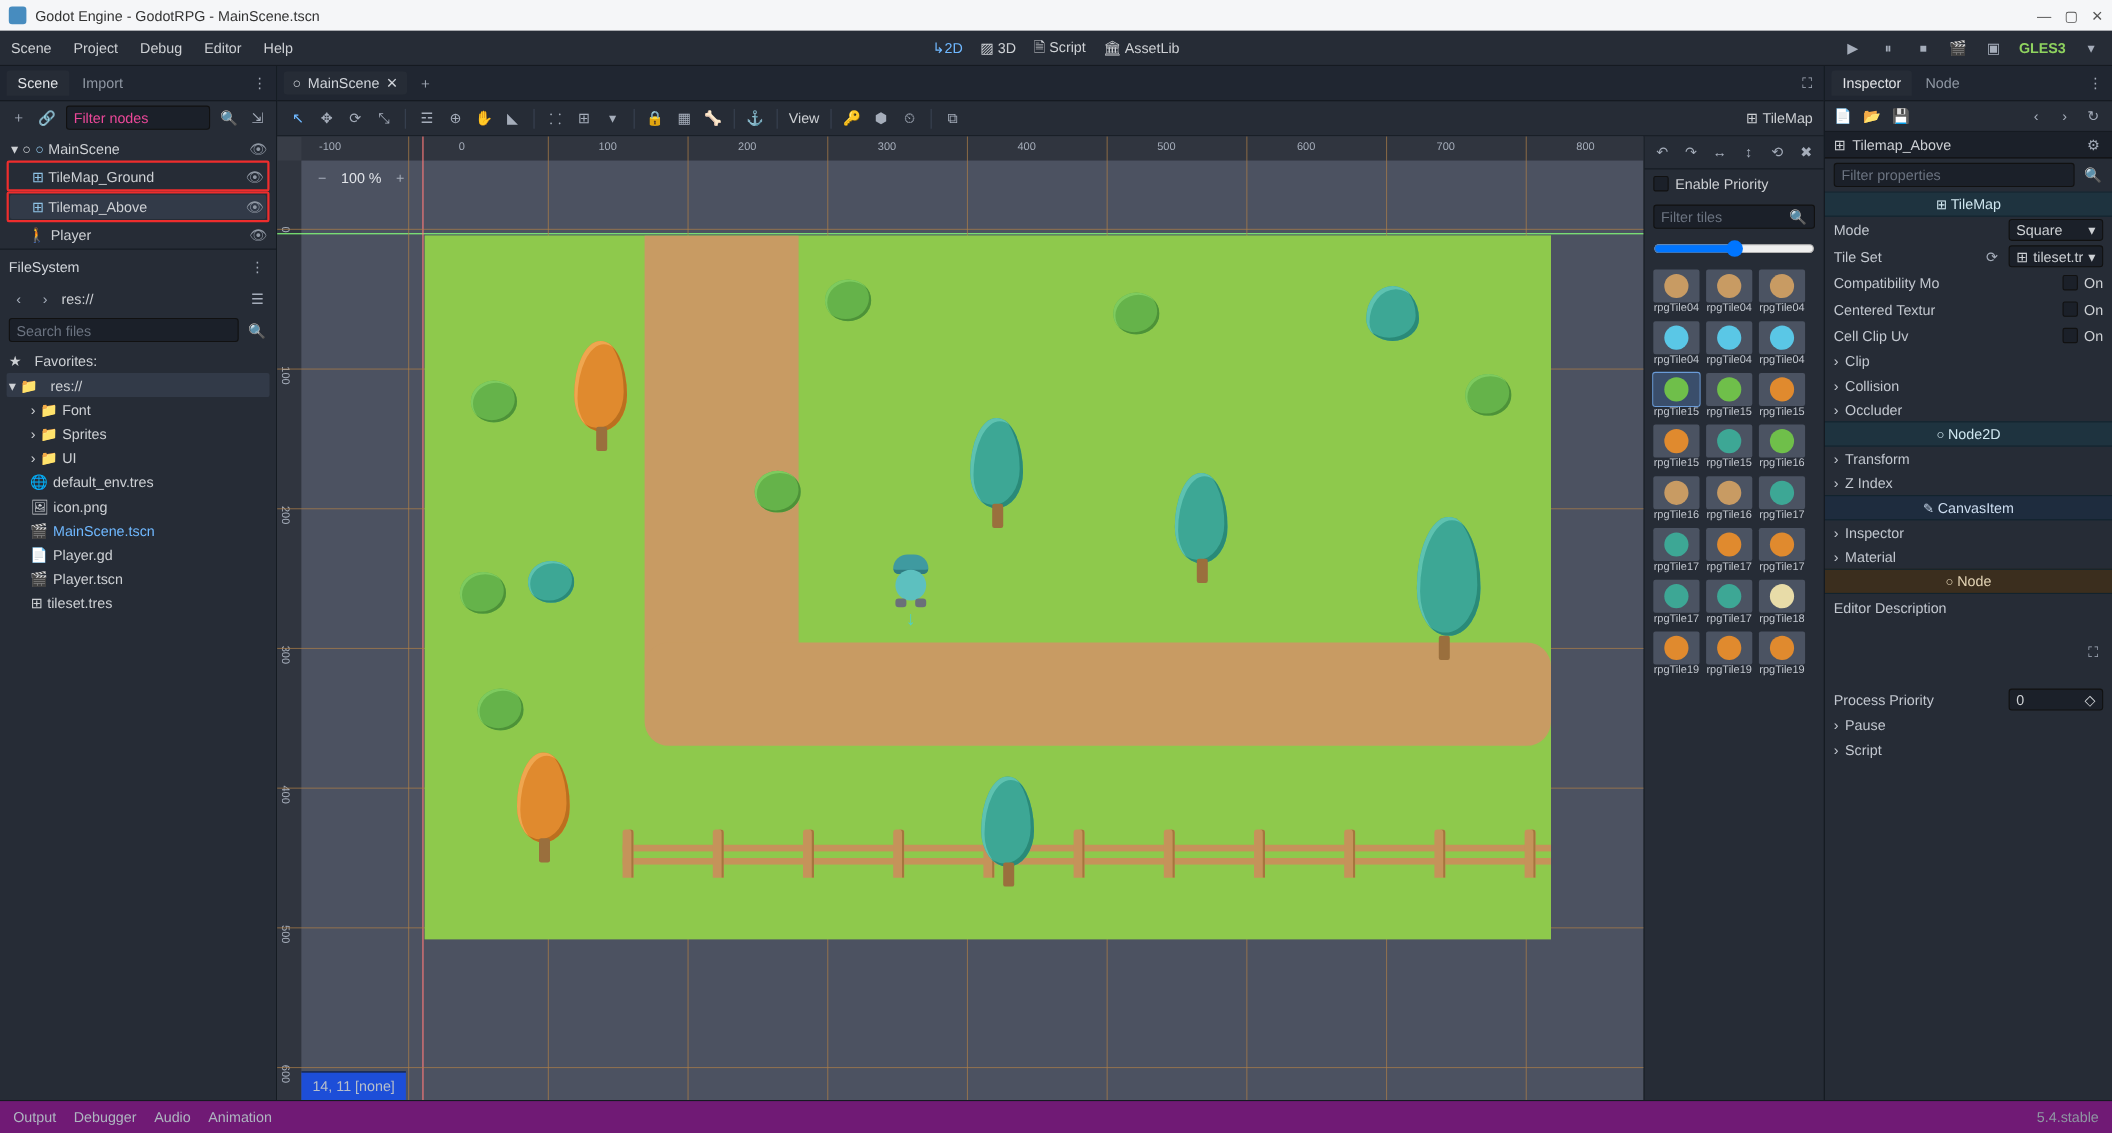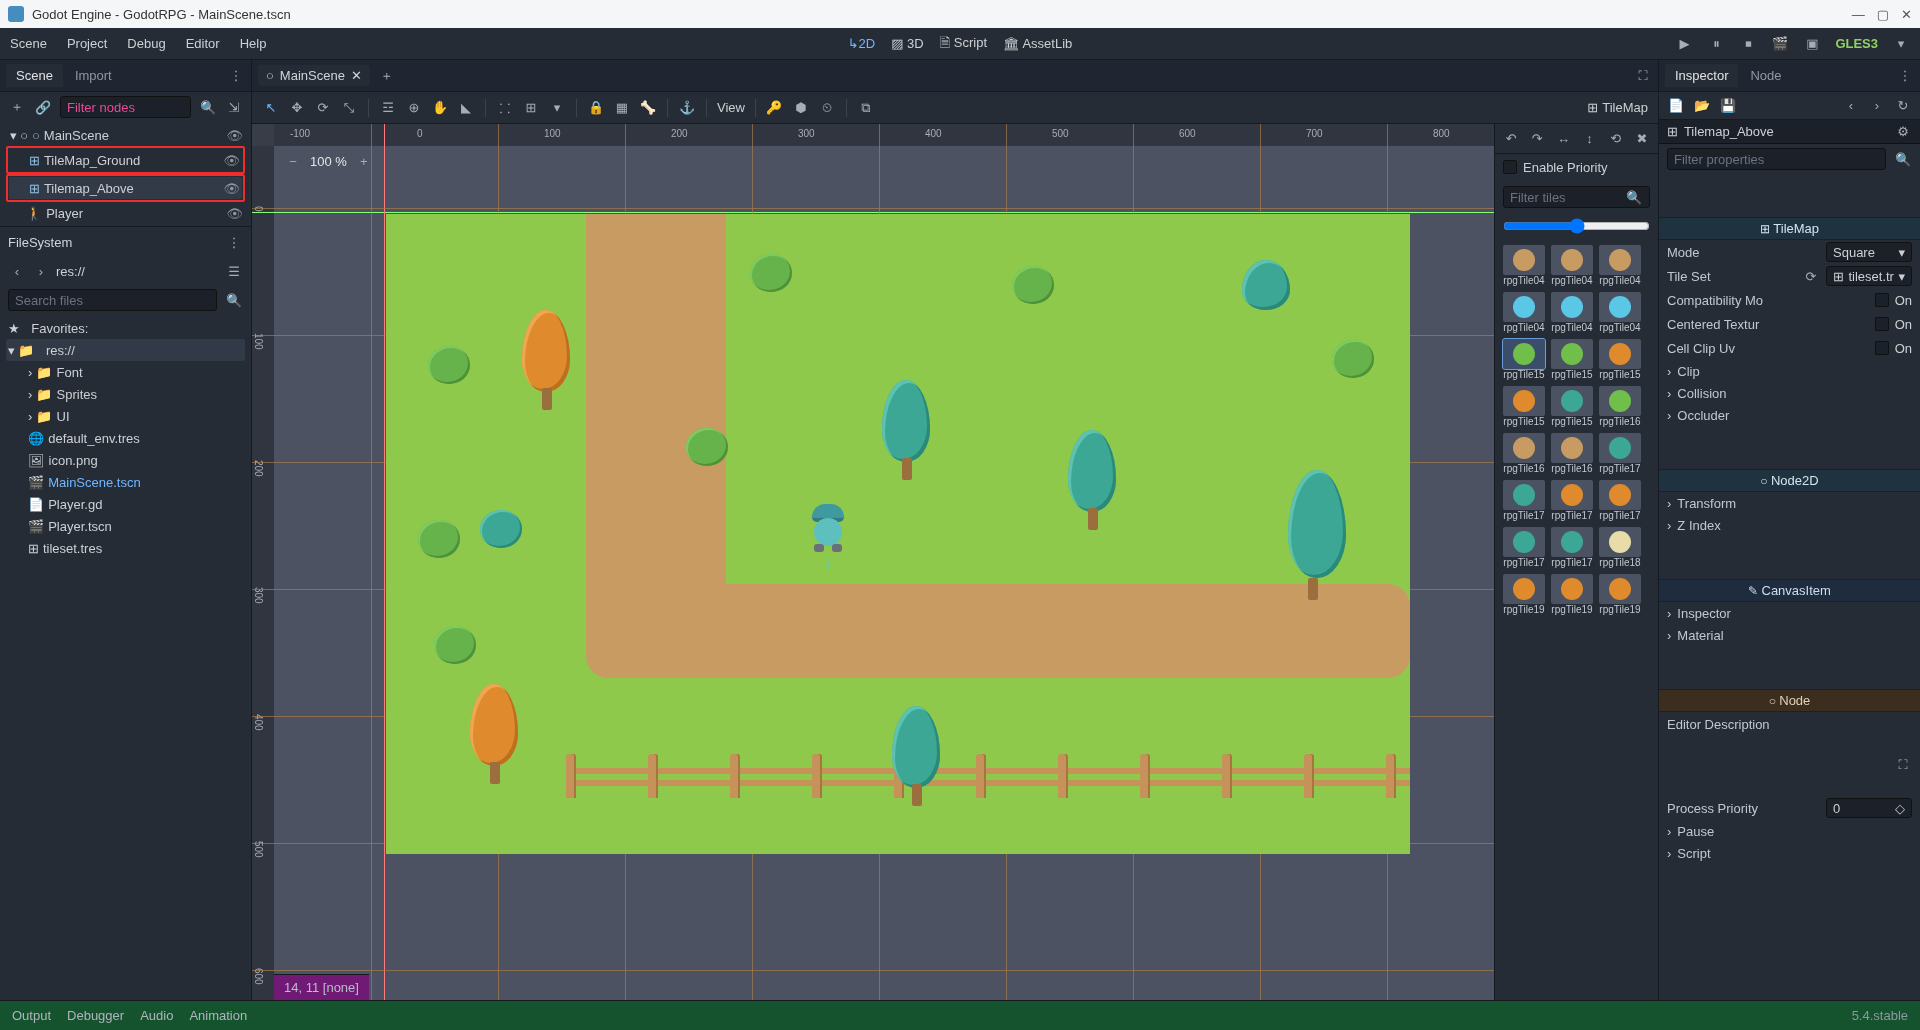--- a/index.html
+++ b/index.html
@@ -58,42 +58,42 @@
 .tree-orange .foliage { background:#e08a2e; box-shadow:inset 3px 3px 0 #efa650, inset -3px -3px 0 #bb6f1f;}
 .fence { position:absolute; height:44px; }
 .fence .rail { position:absolute; top:14px; left:0; right:0; height:6px; background:#c5935a; }
 .fence .rail2 { top:26px; }
 .fence .post { position:absolute; top:0; width:10px; height:44px; background:#c5935a; border-radius:3px 3px 0 0; box-shadow:inset -2px 0 #a5763e;}
 .player { position:absolute; width:44px; height:52px; }
 .player .body { position:absolute; left:8px; top:18px; width:28px; height:28px; background:#5dc0bf; border-radius:50%; }
 .player .hat { position:absolute; left:6px; top:4px; width:32px; height:18px; background:#3f9aa0; border-radius:16px 16px 6px 6px; border-bottom:4px solid #2f7b80;}
 .player .foot { position:absolute; bottom:0; width:10px; height:8px; background:#6a7079; border-radius:3px;}
 .arrow-down { position:absolute; left:50%; top:100%; transform:translateX(-50%); color:#4fd0c7; font-size:18px;}
-.coord-bar { position:absolute; left:0; bottom:0; height:26px; background:#701a75; padding:0 10px; display:flex; align-items:center; color:#b8bfca; border-top:1px solid #151a21;}
+.coord-bar { position:absolute; left:0; bottom:0; height:26px; background:#1d4ed8; padding:0 10px; display:flex; align-items:center; color:#b8bfca; border-top:1px solid #151a21;}
 
 .tilepanel { width:164px; display:flex; flex-direction:column; background:#262c36; border-left:1px solid #151a21; }
 .tile-tools { height:30px; display:flex; align-items:center; gap:10px; padding:0 8px; border-bottom:1px solid #151a21;}
 .tile-filter { padding:6px 8px; }
 .tile-grid { flex:1; overflow:auto; padding:4px 8px; display:flex; flex-wrap:wrap; gap:6px; align-content:flex-start;}
 .tile-item { width:42px; text-align:center; }
 .tile-sw { width:42px; height:30px; background:#4b5362; border-radius:2px; display:flex; align-items:center; justify-content:center; }
 .tile-sw.sel { background:#3a4e6b; outline:1px solid #6a9bd7; }
 .tile-lbl { font-size:10px; color:#c2c7cf; line-height:11px; word-break:break-all; }
 
 .insp-header { height:28px; display:flex; align-items:center; padding:0 8px; gap:8px; border-bottom:1px solid #151a21;}
 .insp-body { flex:1; overflow:auto; }
-.insp-sec { background:#1e333f; color:#cfe6ef; text-align:center; padding:3px 0; font-size:12px; border-top:1px solid #12232d; border-bottom:1px solid #12232d;margin-top:43px;}
+.insp-sec { background:#1e333f; color:#cfe6ef; text-align:center; padding:3px 0; font-size:12px; border-top:1px solid #12232d; border-bottom:1px solid #12232d;}
 .insp-sec.node { background:#3b2e1e; color:#e2d3b4;}
 .insp-sec.canvas { background:#1e2c3e; color:#cdddf0;}
 .prop-row { display:flex; align-items:center; height:24px; padding:0 8px; gap:6px; }
 .prop-row .label { flex:1; color:#c2c7cf; }
 .prop-row .val { background:#1b2029; border:1px solid #111; border-radius:3px; padding:1px 6px; min-width:86px; display:flex; align-items:center; justify-content:space-between; height:20px;}
 .prop-row .ch { width:14px; height:14px; background:#1b2029; border:1px solid #111; border-radius:2px; }
 .prop-fold { display:flex; align-items:center; height:22px; padding:0 8px; gap:6px; color:#c2c7cf;}
-.btm-bar { height:30px; background:#14532d; border-top:1px solid #151a21; display:flex; align-items:center; padding:0 12px; gap:16px; color:#aeb5c0;}
+.btm-bar { height:30px; background:#701a75; border-top:1px solid #151a21; display:flex; align-items:center; padding:0 12px; gap:16px; color:#aeb5c0;}
 .btm-bar .ver { margin-left:auto; color:#8f97a3; }
 </style>
 </head>
 <body>
 
 <div class="titlebar">
   <span class="logo"></span>
   <span>Godot Engine - GodotRPG - MainScene.tscn</span>
   <div class="wincontrols">
     <span>—</span>

